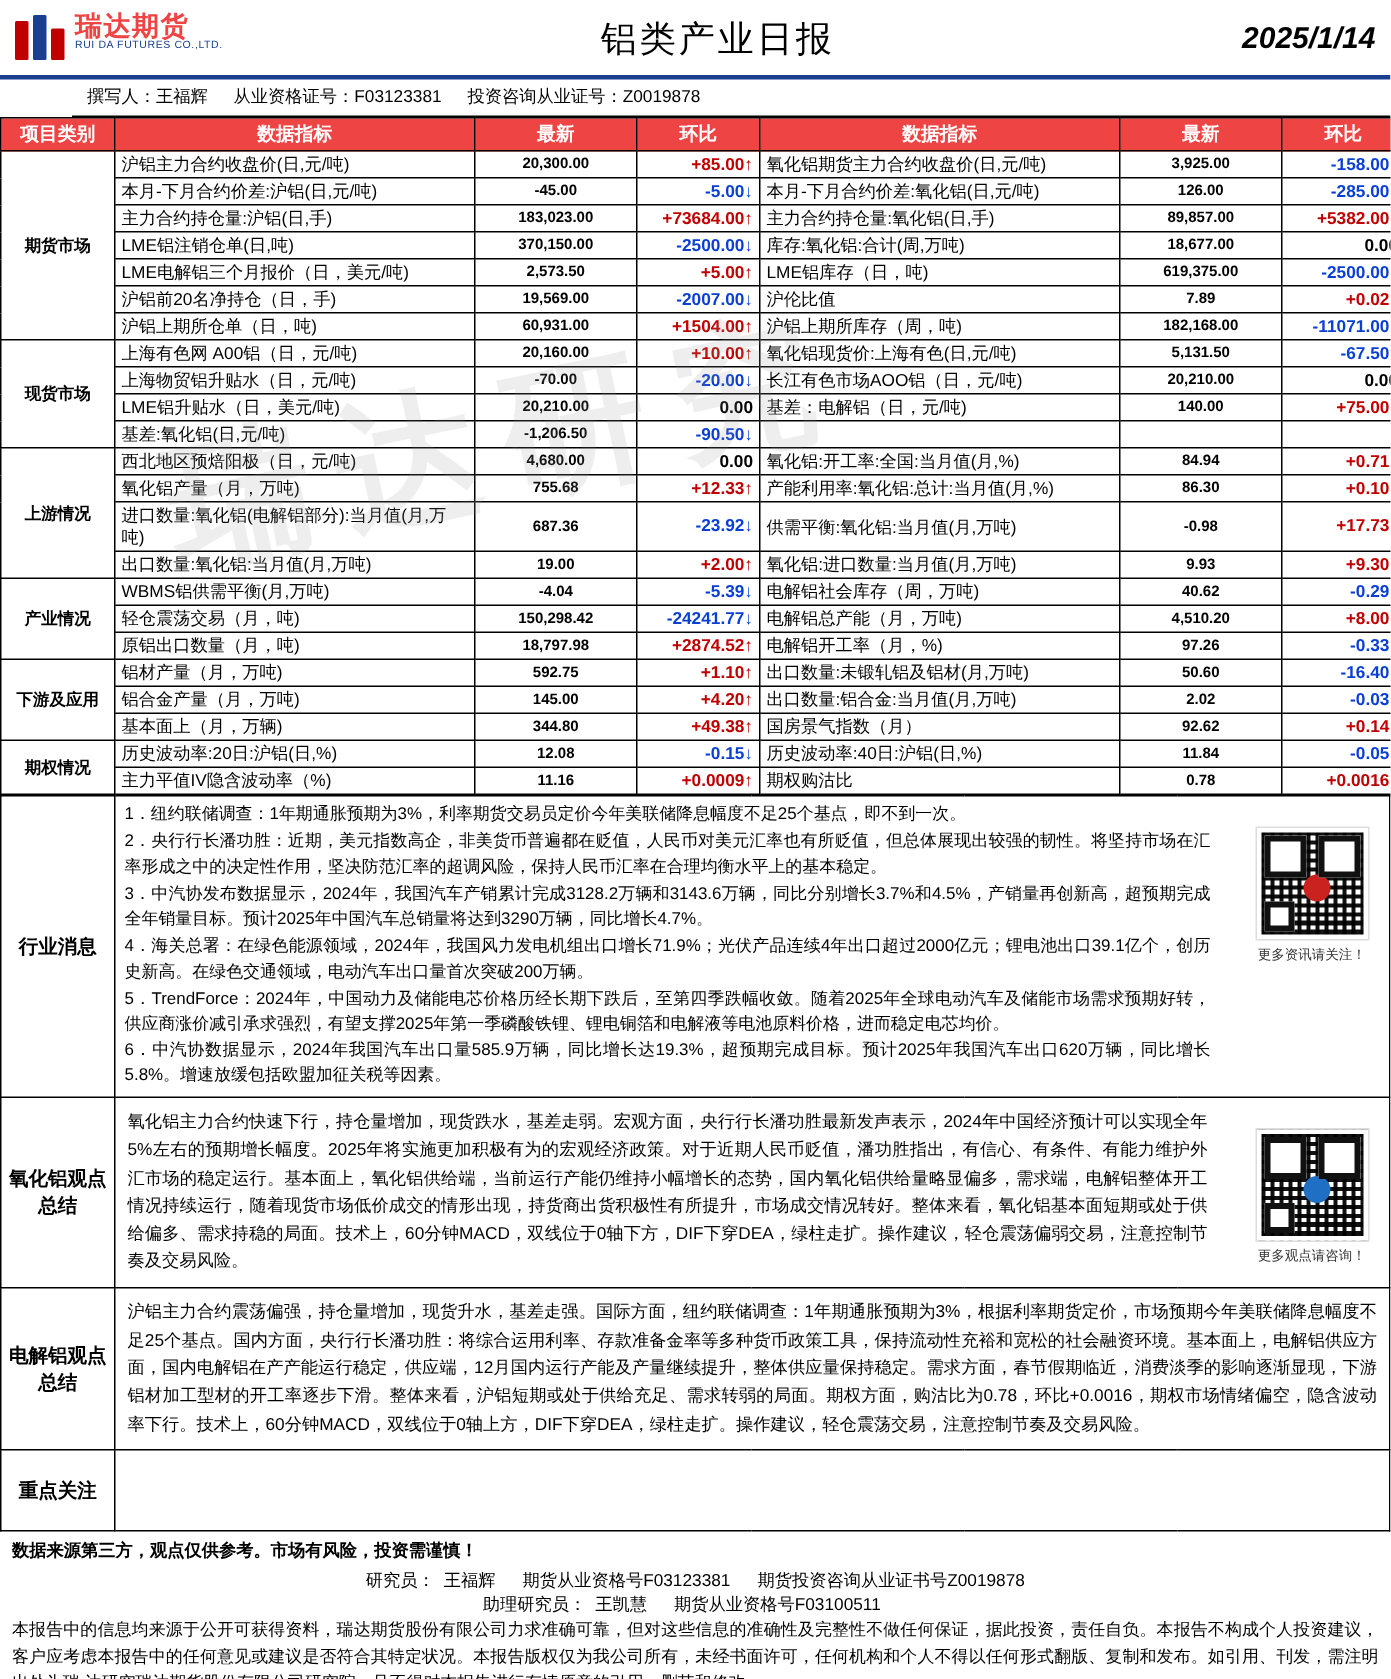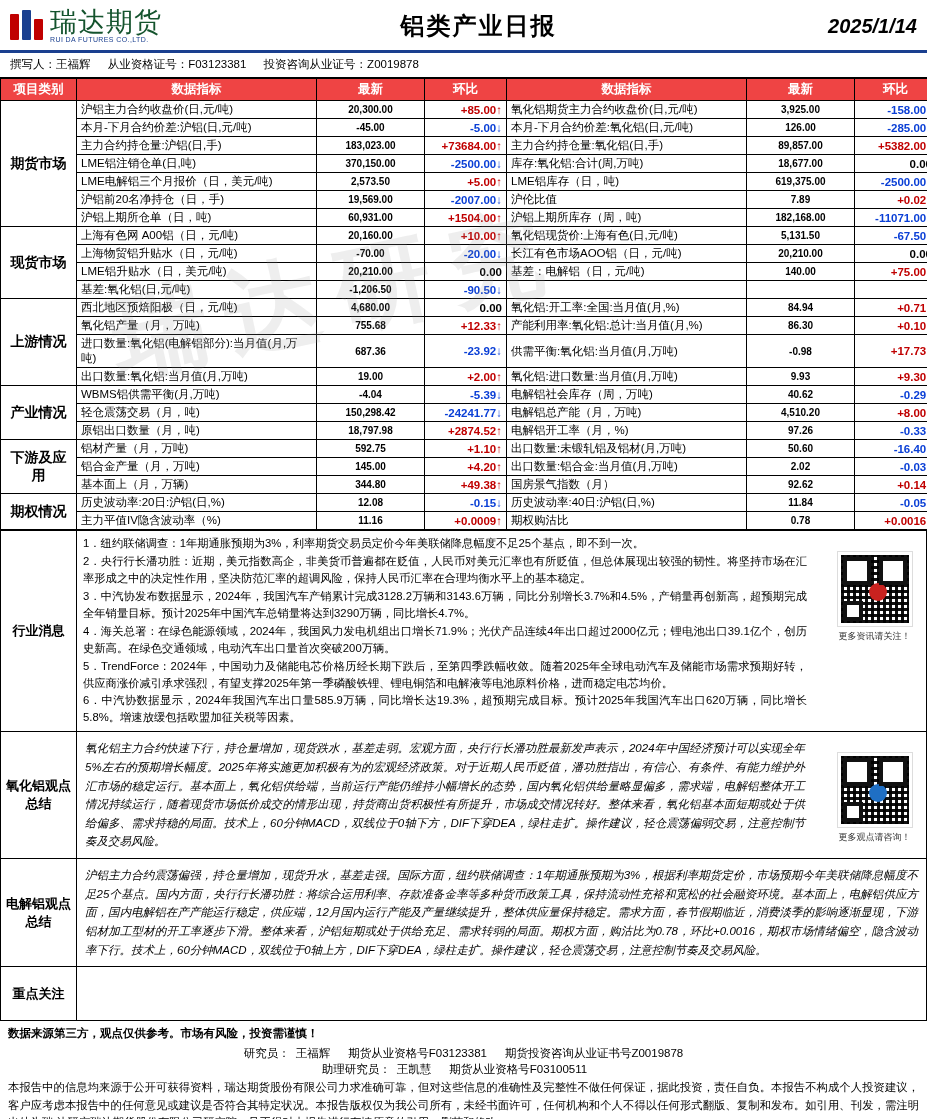--- a/index.html
+++ b/index.html
@@ -24,50 +24,51 @@
     width: 34px; height: 34px; flex:none;
     position: relative; margin-top:2px;
   }
   .logo-mark .bar {
     position:absolute; background:#c00000; border-radius:1px;
   }
   .logo-mark .b1 { left:0; top:4px; width:9px; height:26px; }
   .logo-mark .b2 { left:12px; top:0px; width:9px; height:30px; background:#1a3f8f;}
   .logo-mark .b3 { left:24px; top:9px; width:9px; height:21px; }
   .logo-text-cn {
-    font-size: 27px; font-weight: normal; color:#14532d; letter-spacing:1px;
+    font-size: 18px; font-weight: bold; color:#ef4444; letter-spacing:1px;
     line-height: 1.05;
   }
   .logo-text-en { font-size: 7px; color:#1a3f8f; letter-spacing:0.4px; }
   .doc-title {
     flex: 1; text-align:center;
-    font-size: 24px; font-weight:bold; letter-spacing:2px;
+    font-size: 24px; font-weight:normal; letter-spacing:2px;
   }
   .doc-date { width: 200px; text-align:right; font-size: 20px; font-weight:bold; font-style: italic;}
 
   .byline {
     font-size: 11.5px; padding: 4px 10px 5px 10px;
     border-bottom: 1px solid #000;
+    margin-left: 48px;
   }
   .byline span { margin-right: 14px; }
 
   
   table.grid { border-collapse: collapse; width: 927px; table-layout: fixed; }
   table.grid td, table.grid th { border: 1px solid #000; padding: 1px 4px; vertical-align: middle; }
   thead th {
     background:#ef4444; color:#fff; font-size: 12.5px; font-weight:bold;
     text-align:center; height: 22px;
   }
   th.c-cat { width: 76px; }
   th.c-ind { width: 240px; }
   th.c-last { width: 108px; }
   th.c-chg { width: 82px; }
 
   td.cat {
-    text-align:center; font-weight:bold; font-size: 14px; width:76px;
+    text-align:center; font-weight:bold; font-size: 11px; width:76px;
   }
   td.ind { font-size: 11.5px; text-align:left; }
   td.val { font-size: 10px; text-align:center; font-weight:bold; padding-right:12px; }
   td.chg { font-size: 11.5px; text-align:right; font-weight:bold; padding-right:8px; }
   .up { color:#c00000; }
   .dn { color:#0a3fd6; }
   .flat { color:#000; }
   tr.row { height: 17px; }
 
   
@@ -91,21 +92,21 @@
   }
   .qr::before { left:2px; top:2px; }
   .qr::after { right:2px; top:2px; }
   .qr-mark {
     position:absolute; left:2px; bottom:2px; width:20px; height:20px; border:4px solid #111; background:#fff;
   }
   .qr-dot { position:absolute; left:28px; top:28px; width:18px; height:18px; background:#c9221f; border-radius:50%; }
   .qr-cap { font-size: 9px; color:#333; margin-top:4px; }
 
   .summary-text {
-    font-size: 11.5px; line-height: 1.62; text-align: justify; padding: 6px 4px; font-style: italic;
+    font-size: 11.5px; line-height: 1.62; text-align: justify; padding: 6px 4px;
   }
   .focus-cell { height: 54px; }
 
   
   .disclaimer-line {
     font-size: 11.5px; font-weight:bold; padding: 5px 8px 3px 8px;
   }
   .researchers { font-size: 11.5px; padding: 1px 8px; }
   .researchers .r-row { text-align:center; margin: 1px 0; }
   .researchers .r-label { margin-right: 6px; }

